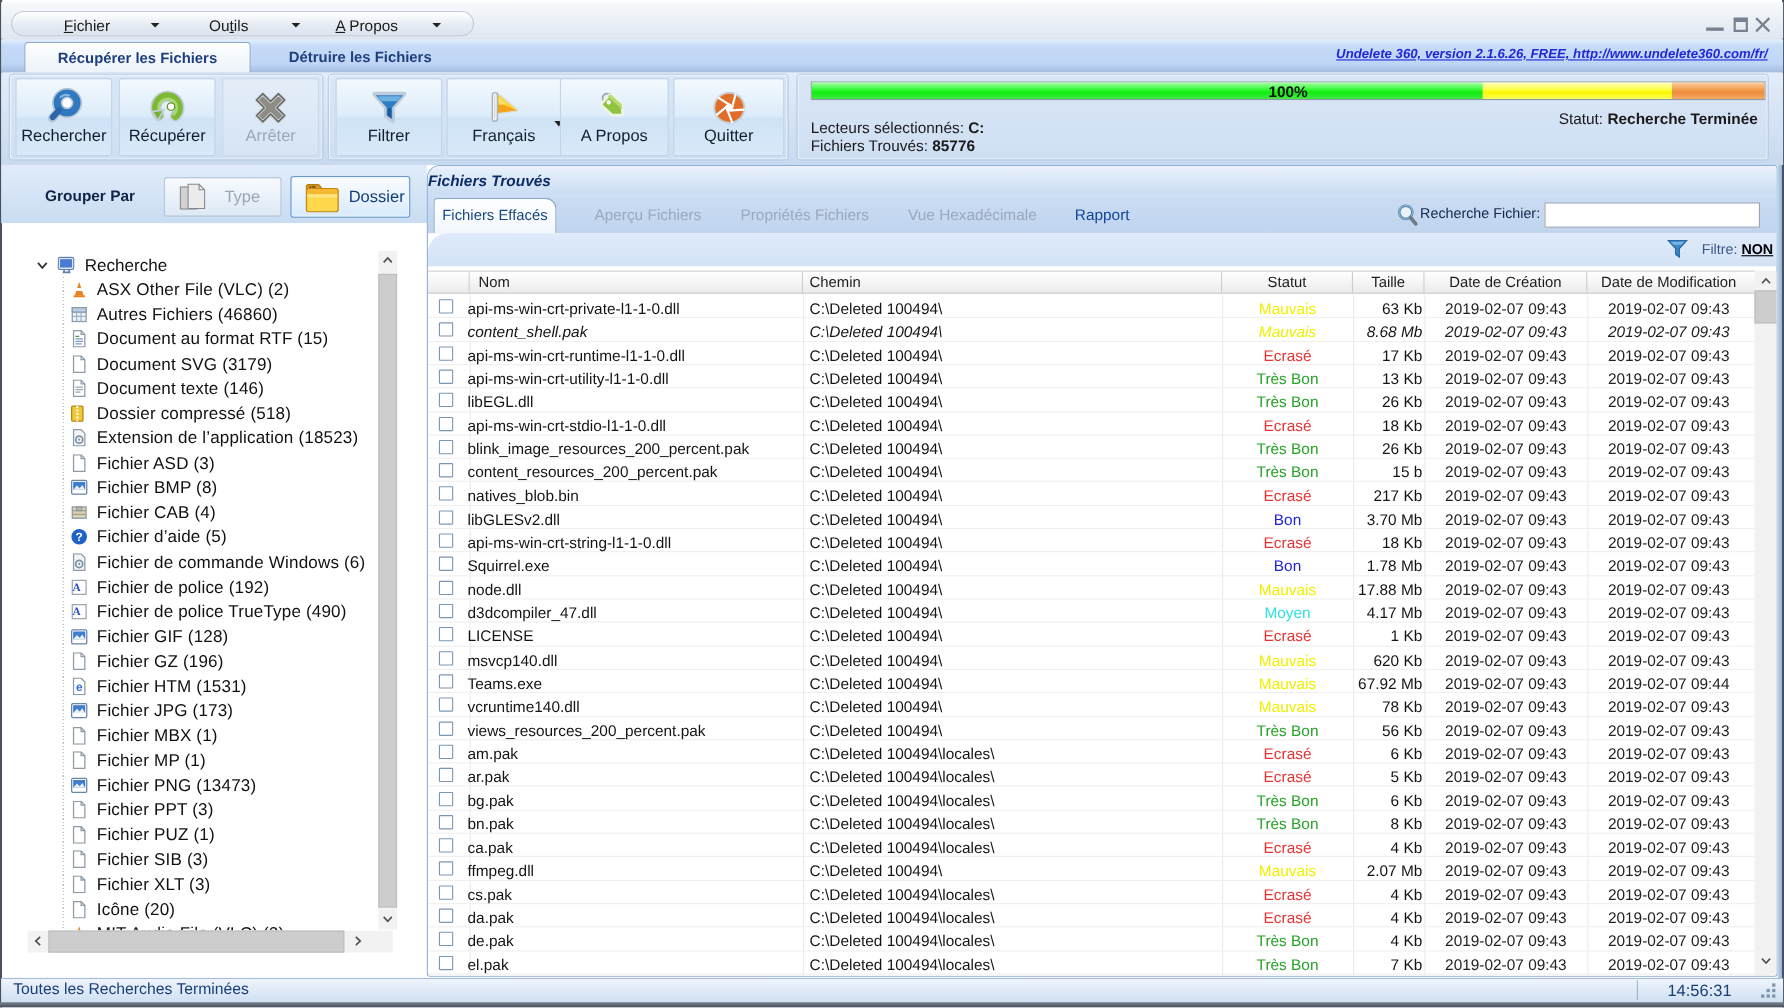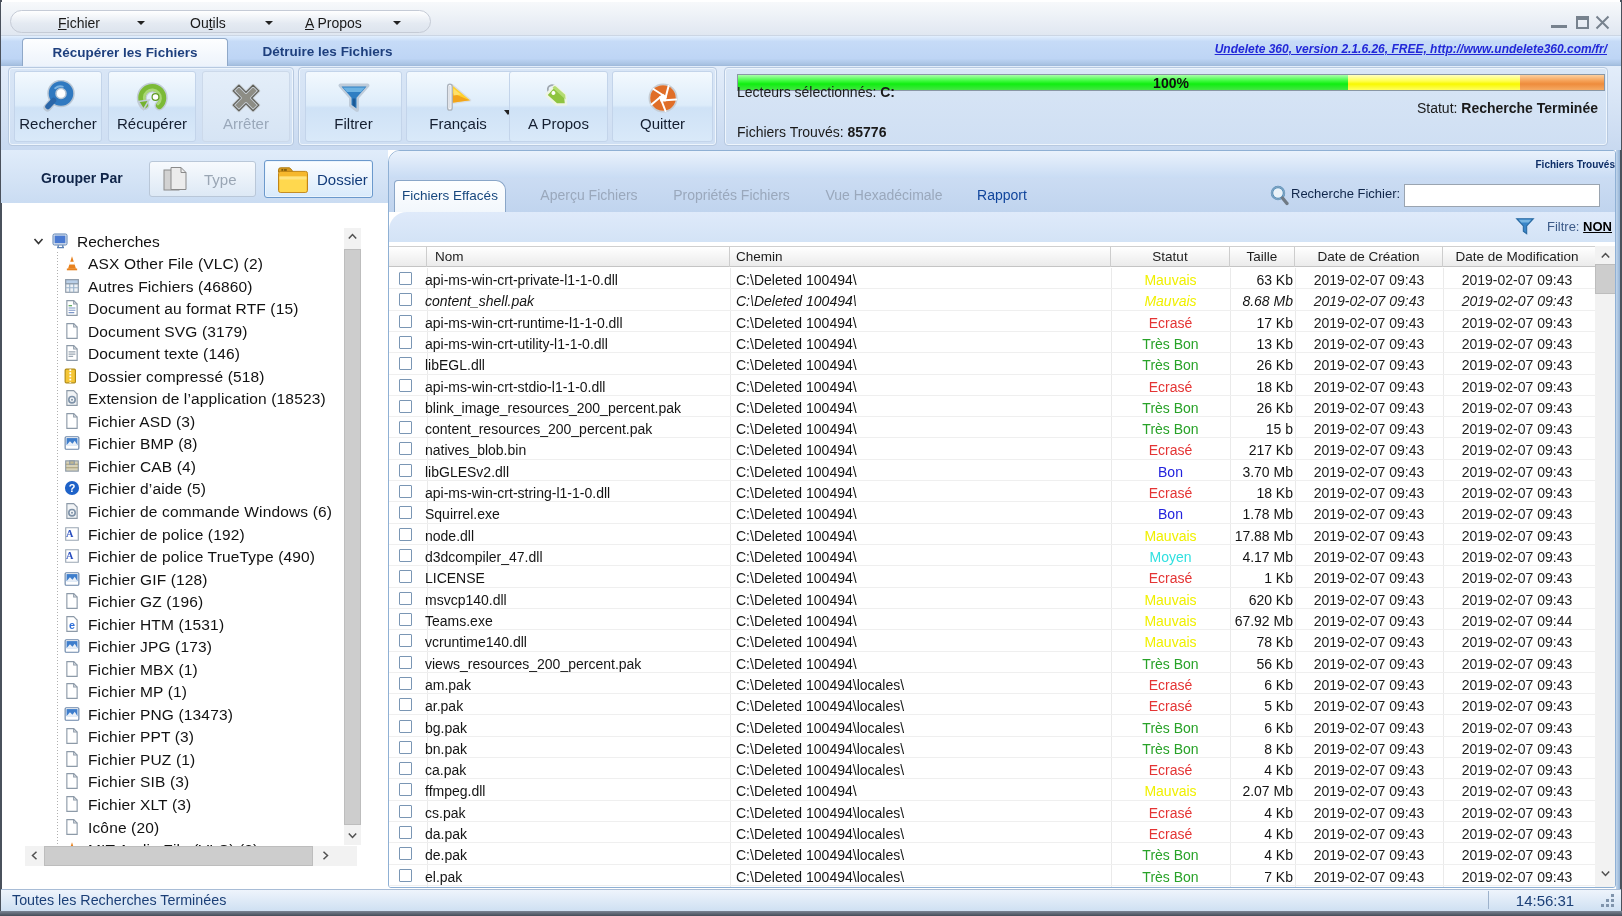--- a/index.html
+++ b/index.html
@@ -42,21 +42,21 @@
 #dossierbtn { left:264px; top:160px; width:109px; height:38px; border:1px solid #6b99cc; border-radius:3px; background:linear-gradient(#fbfdff,#d8eafb); box-shadow:inset 0 0 0 1px #eaf4fd; }
 #leftwhite { left:2px; top:203px; width:386px; height:686px; background:#fff; }
 .ti { position:absolute; height:20px; }
 .ti svg { position:absolute; left:0; top:1px; }
 .ti .t { position:absolute; left:24px; top:1px; font-size:15.5px; letter-spacing:0.15px; color:#111; white-space:nowrap; }
 
 .sbtrack { background:#f2f2f2; }
 .sbthumb { background:#cdcdcd; border:1px solid #bdbdbd; }
 
 #rpanel { left:388px; top:150px; width:1228px; height:738px; border:1px solid #8fb0d4; border-radius:12px 3px 3px 3px; background:#fff; overflow:hidden; }
-#rtitle { left:0; top:0; width:1226px; height:27px; background:linear-gradient(#eaf2fc,#c9dcf4); text-align:right; font-size:10px; font-weight:bold; color:#0d2d66; line-height:27px; }
+#rtitle { left:0; top:0; width:1226px; height:27px; background:linear-gradient(#eaf2fc,#c9dcf4); text-align:left; font-size:14px; font-weight:bold; color:#0d2d66; line-height:27px;font-style:italic; }
 #rtabs { left:0; top:27px; width:1226px; height:34px; background:linear-gradient(#cbdcf3,#c0d4ee); }
 #rtab-active { left:5px; top:29px; width:112px; height:32px; background:linear-gradient(#fdfeff,#f2f7fc); border:1px solid #8aa6c8; border-bottom:none; border-radius:4px 10px 0 0; font-size:13.5px; color:#17477e; text-align:center; line-height:30px; }
 .rtab { position:absolute; top:29px; white-space:nowrap; height:32px; font-size:14px; color:#9aa8bc; text-align:center; line-height:30px; }
 #rfilter { left:0; top:61px; width:1226px; height:30px; background:linear-gradient(#dfeafa,#d3e3f6); border-radius:18px 0 0 0; }
 
 #thead { left:0; top:95px; width:1206px; height:21px; background:linear-gradient(#ffffff,#ebebeb); border-top:1px solid #cfcfcf; border-bottom:1px solid #c4c4c4; }
 .hc { position:absolute; top:0; height:20px; font-size:13.5px; color:#1c1c1c; line-height:20px; border-right:1px solid #cdcdcd; }
 #tbody { left:0; top:117px; width:1206px; height:619px; background:#fff; overflow:hidden; }
 .vline { position:absolute; top:0; width:1px; height:619px; background:#eaeaea; }
 .row { position:absolute; left:0; width:1206px; height:21.31px; border-bottom:1px solid #efefef; font-size:14px; color:#141414; }
@@ -176,21 +176,21 @@
 <polygon points="18.0,13.8 14.0,16.7 15.5,21.4 20.5,21.4 22.0,16.7" fill="#fff"></polygon>
 </svg>
     <div class="lbl">Quitter</div>
   </div>
 <div id="pbar" class="ab">
     <div id="pgreen" class="ab"></div>
     <div id="pyellow" class="ab"></div>
     <div id="porange" class="ab"></div>
   </div>
 <div id="plabel" class="ab">100%</div>
-<div class="ab tinfo" style="left:737px;top:84px;">Lecteurs sélectionnés: <b>C:</b></div>
+<div class="ab tinfo" style="left:737px;top:108px;">Lecteurs sélectionnés: <b>C:</b></div>
 <div class="ab tinfo" style="left:737px;top:124px;">Fichiers Trouvés: <b>85776</b></div>
 <div class="ab tinfo" style="left:1100px;top:100px;width:498px;text-align:right;">Statut: <b>Recherche Terminée</b></div>
 <div id="gpstrip" class="ab"></div>
 <div id="gplabel" class="ab">Grouper Par</div>
 <div id="typebtn" class="ab">
     <svg width="38" height="30" viewBox="0 0 38 30" style="position:absolute;left:10px;top:3px;">
 <rect x="4" y="5" width="15" height="20" fill="#d2d2d2" stroke="#8a8a8a"></rect>
 <path d="M11 2.5 h10 l5 5 v17 h-15 z" fill="#ececec" stroke="#8a8a8a"></path>
 <path d="M21 2.5 v5 h5" fill="none" stroke="#8a8a8a"></path>
 </svg>
@@ -209,21 +209,21 @@
   </div>
 <div id="leftwhite" class="ab"></div>
 <svg class="ab" style="left:33px;top:236px;" width="11" height="11" viewBox="0 0 11 11">
     <path d="M1.5 3 L5.5 7.5 L9.5 3" fill="none" stroke="#333" stroke-width="1.6"></path>
   </svg>
 <svg class="ab" style="left:52px;top:233px;" width="17" height="17" viewBox="0 0 17 17">
     <rect x="1" y="1" width="14" height="11" rx="1.5" fill="#dfe6ee" stroke="#5a80b4"></rect>
     <rect x="2.6" y="2.6" width="10.8" height="7.6" fill="#4a7ad2"></rect>
     <path d="M5 14.6 h7 M6.5 12.2 l-0.7 2.4 M10.5 12.2 l0.7 2.4" stroke="#5a80b4" stroke-width="1.4" fill="none"></path>
   </svg>
-<div class="ab" style="left:77px;top:233px;font-size:15.5px;color:#111;">Recherches</div>
+<div class="ab" style="left:77px;top:233px;font-size:15.5px;color:#111;">Recherche</div>
 <div class="ab" style="left:57px;top:252px;width:1px;height:592px;background-image:repeating-linear-gradient(#b0b0b0 0 1px,transparent 1px 3px);"></div>
 <div class="ti ab" style="left:64px;top:254.0px;">
     <svg width="16" height="16" viewBox="0 0 14 14">
       <path d="M7 1 L10.5 12 H3.5 Z" fill="#e8821e"></path>
       <path d="M5.1 6 h3.8 l0.7 2.4 h-5.2 z" fill="#fff"></path>
       <path d="M2.5 12.6 h9 " stroke="#e8821e" stroke-width="1.6"></path>
     </svg>
     <span class="t">ASX Other File (VLC) (2)</span>
   </div>
 <div class="ti ab" style="left:64px;top:276.5px;">

